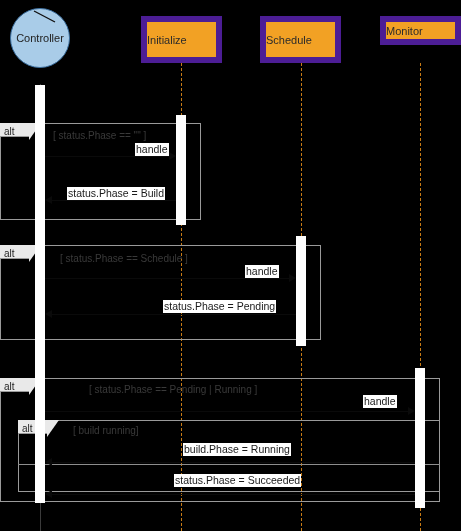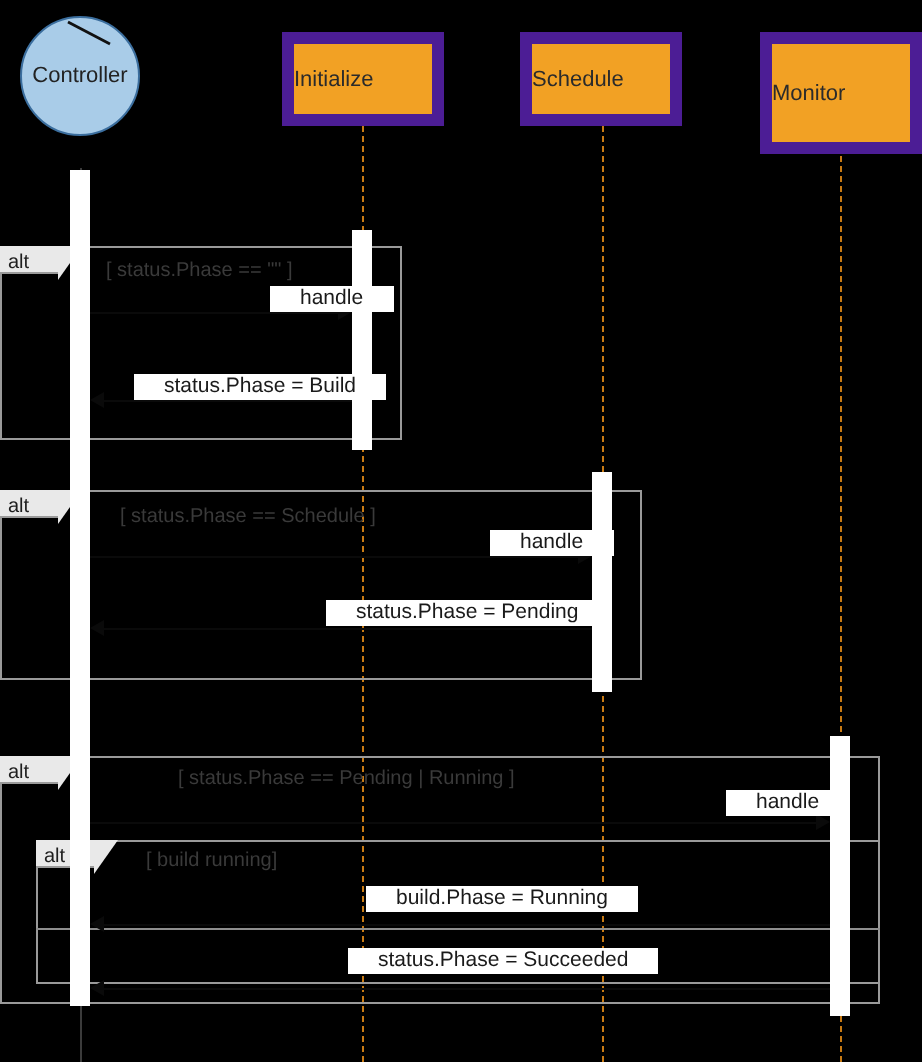--- a/index.html
+++ b/index.html
@@ -142,21 +142,21 @@
   }
   .msg-arrow.right { border-left: 7px solid #0A0A0A; }
   .msg-arrow.left  { border-right: 7px solid #0A0A0A; }
   .msg-label {
     position: absolute;
     font-size: 10.5px;
     color: #1A1A1A;
     background: #FFFFFF;
     white-space: nowrap;
     line-height: 13px;
-    padding: 0 15px;
+    padding: 0 1px;
   }
 </style>
 </head>
 <body>
 
 <div id="diagram">
 
   <div class="lifeline-solid" style="left:40px; top:84px; height:447px;"></div>
   <div class="lifeline-dashed" style="left:181px; top:63px; height:468px;"></div>
   <div class="lifeline-dashed" style="left:301px; top:63px; height:468px;"></div>
@@ -170,21 +170,21 @@
   </svg>
 
   <div class="participant-box" style="left:141px; top:16px; width:81px; height:47px;">
     <span class="participant-label">Initialize</span>
   </div>
 
   <div class="participant-box" style="left:260px; top:16px; width:81px; height:47px;">
     <span class="participant-label">Schedule</span>
   </div>
 
-  <div class="participant-box" style="left:380px; top:16px; width:81px; height:61px;">
+  <div class="participant-box" style="left:380px; top:16px; width:81px; height:29px;">
     <span class="participant-label">Monitor</span>
   </div>
 
   <div class="frame" style="left:0px; top:123px; width:201px; height:97px;"></div>
   <div class="frame-tab" style="left:0px; top:123px; width:30px;">
     <span class="frame-tab-label">alt</span>
     <span class="frame-tab-notch-line"></span>
     <span class="frame-tab-notch"></span>
   </div>
   <div class="frame-condition" style="left:53px; top:130px;">[ status.Phase == "" ]</div>

